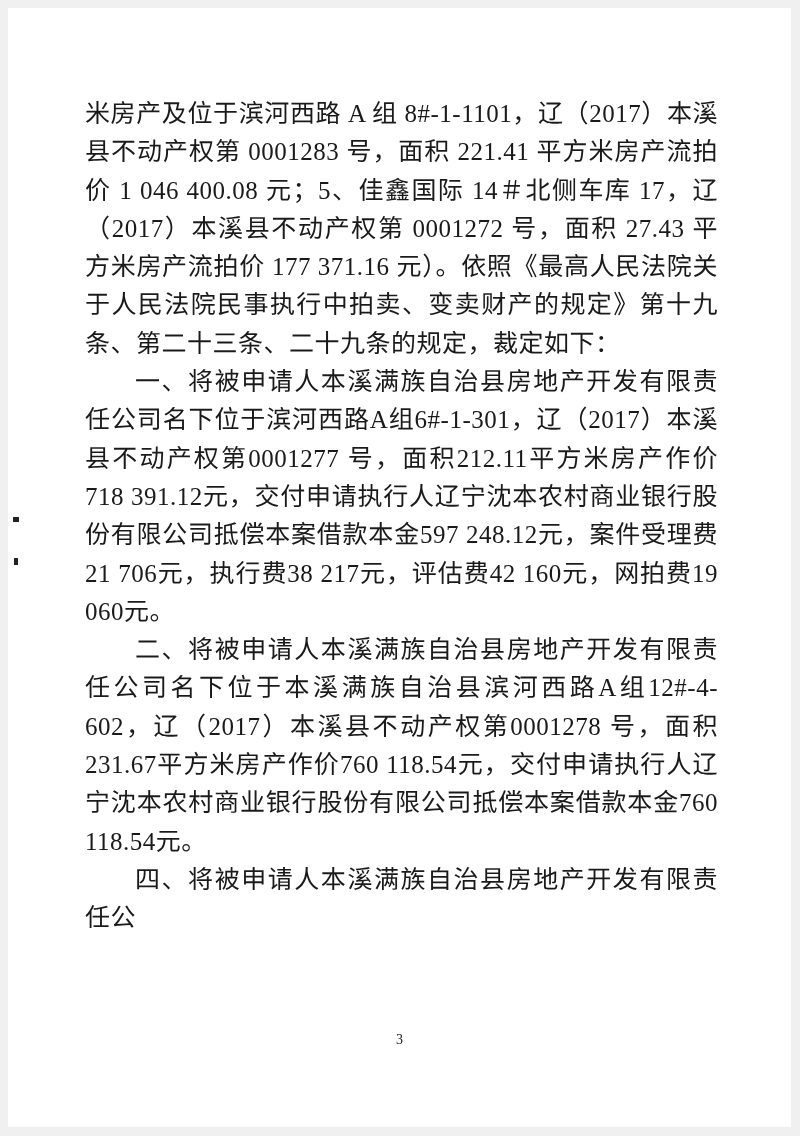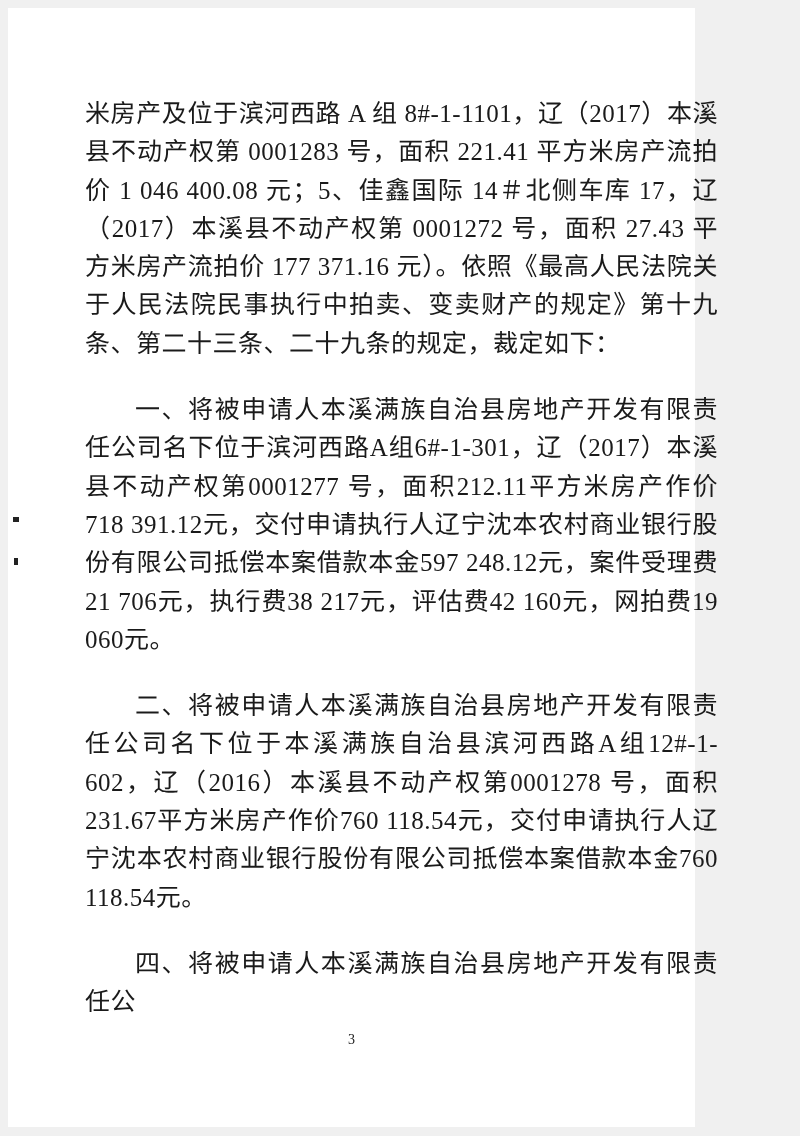--- a/index.html
+++ b/index.html
@@ -10,21 +10,21 @@
     width: 800px;
     height: 1136px;
     background: #f0f0f0;
     position: relative;
     overflow: hidden;
   }
   .page {
     position: absolute;
     left: 8px;
     top: 8px;
-    width: 687px;
+    width: 783px;
     height: 1119px;
     background: #ffffff;
   }
   .doc-content {
     position: absolute;
     left: 77px;
     top: 87px;
     width: 633px;
     font-family: "Liberation Serif", "DejaVu Serif", serif;
     font-size: 25px;
@@ -32,21 +32,20 @@
     color: #1a1a1a;
     text-align: justify;
     letter-spacing: 0.5px;
   }
   .para {
     margin: 0;
     padding: 0;
   }
   .para.indent {
     text-indent: 2em;
-    margin-top: 28px;
   }
   .page-number {
     position: absolute;
     left: 0;
     width: 100%;
     top: 1024px;
     text-align: center;
     font-family: "Liberation Serif", "DejaVu Serif", serif;
     font-size: 14px;
     color: #1a1a1a;
@@ -72,18 +71,18 @@
 <body>
 
 <div class="page">
 
   <div class="scan-dot d1"></div>
   <div class="scan-dot d2"></div>
 
   <div class="doc-content">
     <p class="para">米房产及位于滨河西路 A 组 8#-1-1101，辽（2017）本溪县不动产权第 0001283 号，面积 221.41 平方米房产流拍价 1 046 400.08 元；5、佳鑫国际 14＃北侧车库 17，辽（2017）本溪县不动产权第 0001272 号，面积 27.43 平方米房产流拍价 177 371.16 元）。依照《最高人民法院关于人民法院民事执行中拍卖、变卖财产的规定》第十九条、第二十三条、二十九条的规定，裁定如下：</p>
     <p class="para indent">一、将被申请人本溪满族自治县房地产开发有限责任公司名下位于滨河西路A组6#-1-301，辽（2017）本溪县不动产权第0001277 号，面积212.11平方米房产作价718 391.12元，交付申请执行人辽宁沈本农村商业银行股份有限公司抵偿本案借款本金597 248.12元，案件受理费21 706元，执行费38 217元，评估费42 160元，网拍费19 060元。</p>
-    <p class="para indent">二、将被申请人本溪满族自治县房地产开发有限责任公司名下位于本溪满族自治县滨河西路A组12#-1-602，辽（2016）本溪县不动产权第0001278 号，面积231.67平方米房产作价760 118.54元，交付申请执行人辽宁沈本农村商业银行股份有限公司抵偿本案借款本金760 118.54元。</p>
+    <p class="para indent">二、将被申请人本溪满族自治县房地产开发有限责任公司名下位于本溪满族自治县滨河西路A组12#-4-602，辽（2017）本溪县不动产权第0001278 号，面积231.67平方米房产作价760 118.54元，交付申请执行人辽宁沈本农村商业银行股份有限公司抵偿本案借款本金760 118.54元。</p>
     <p class="para indent">四、将被申请人本溪满族自治县房地产开发有限责任公</p>
   </div>
 
   <div class="page-number">3</div>
 </div>
 
 </body></html>

